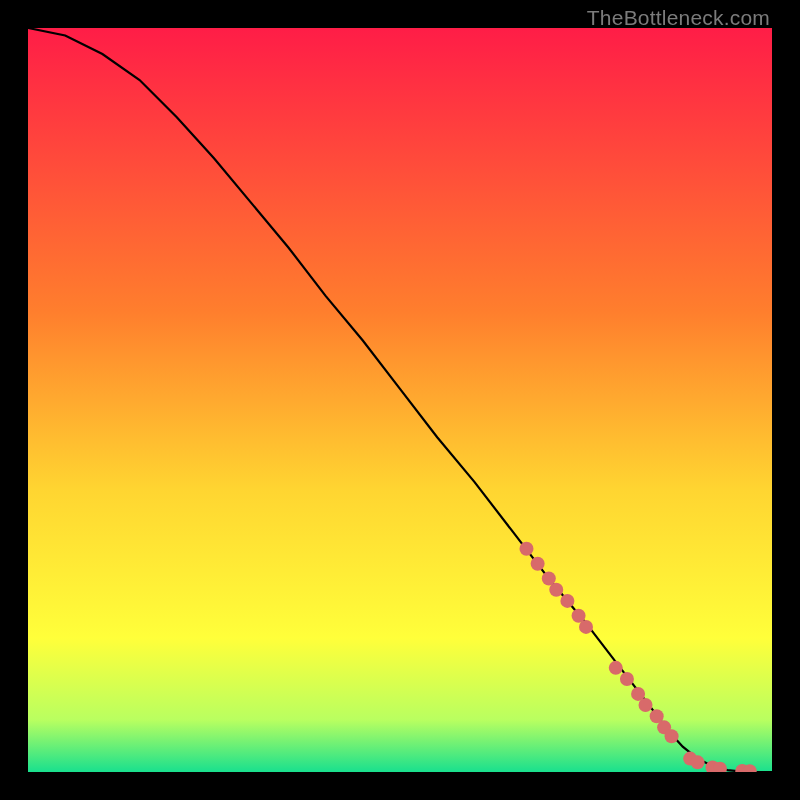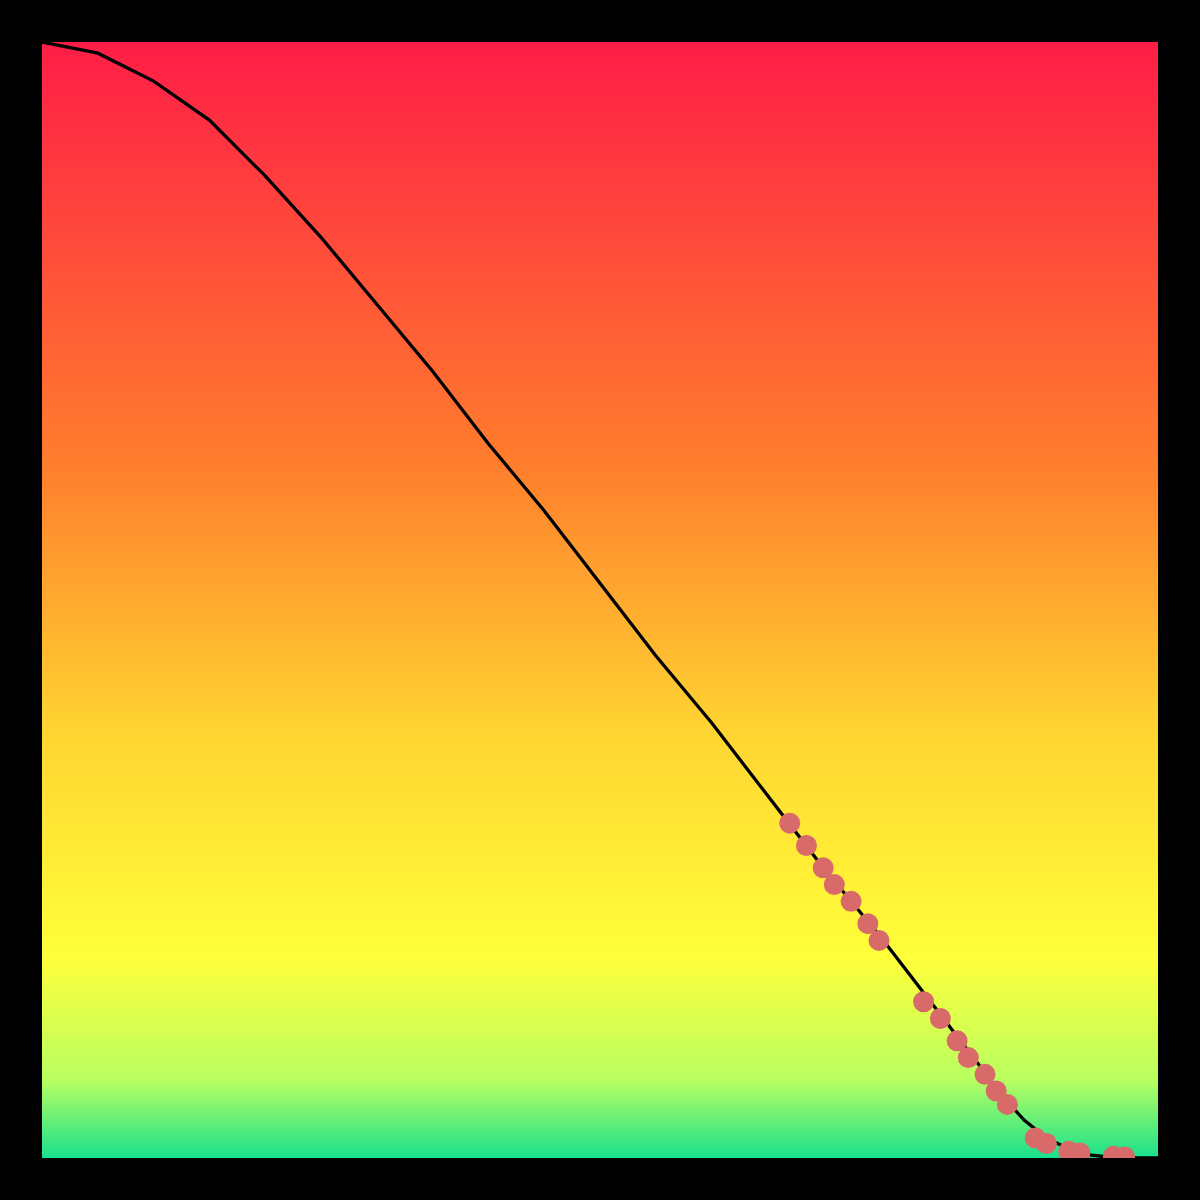--- a/index.html
+++ b/index.html
@@ -91,14 +91,15 @@
           <circle cx="669.60" cy="734.33" r="7" fill="#d86a6a"></circle>
           <circle cx="684.48" cy="739.54" r="7" fill="#d86a6a"></circle>
           <circle cx="691.92" cy="740.65" r="7" fill="#d86a6a"></circle>
           <circle cx="714.24" cy="742.88" r="7" fill="#d86a6a"></circle>
           <circle cx="721.68" cy="743.26" r="7" fill="#d86a6a"></circle>
         </g>
     </svg>
 
   </div>
 
+  <div class="watermark">TheBottleneck.com</div>
 
 </div>
 
 </body></html>

